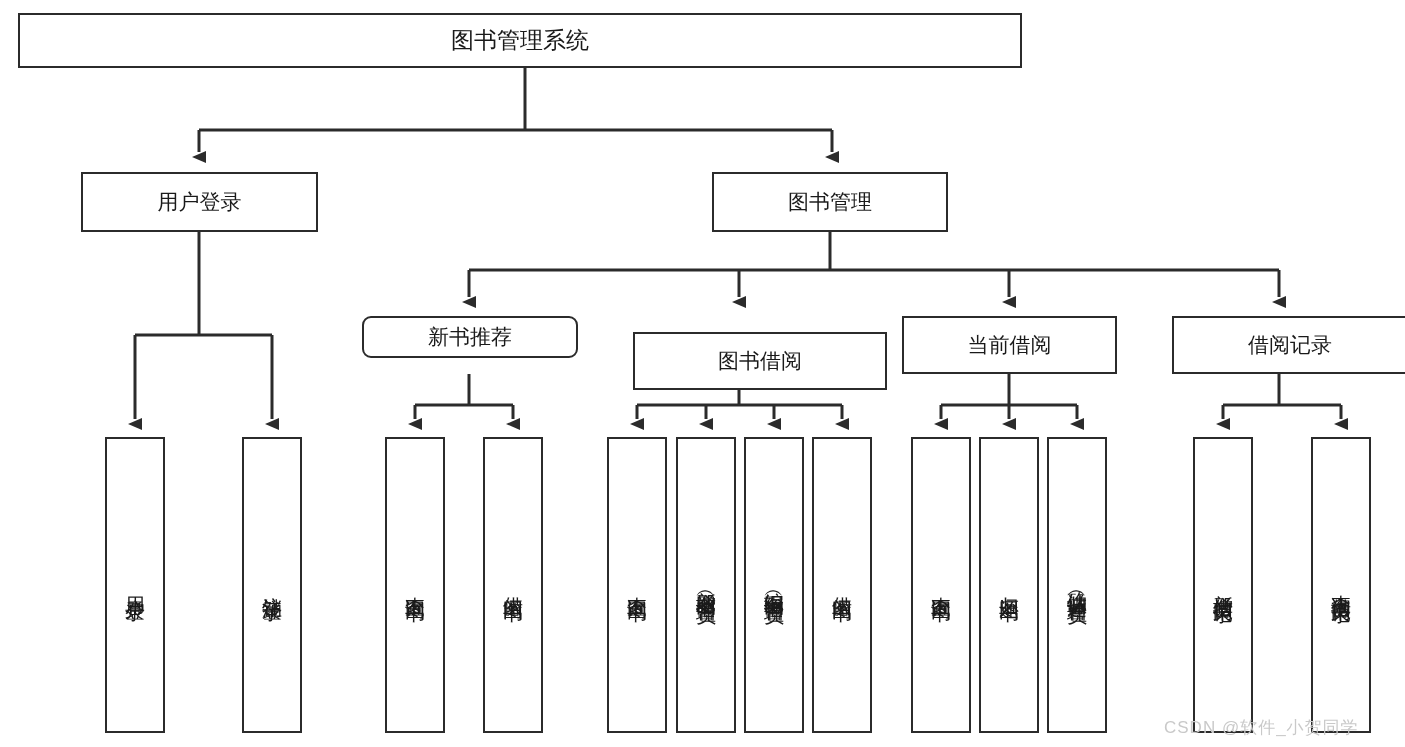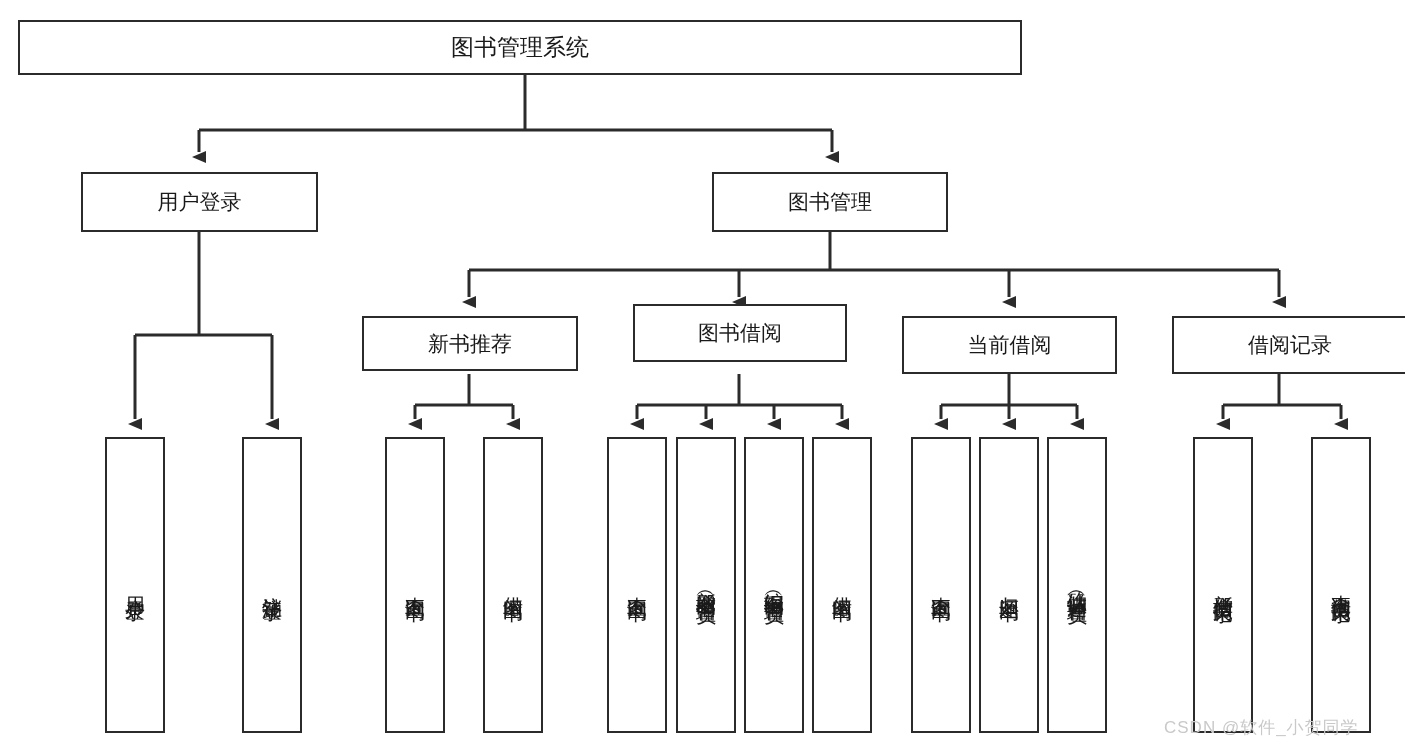--- a/index.html
+++ b/index.html
@@ -97,35 +97,35 @@
       <path d="M1009,405 L1009,419" marker-end="url(#arrow)"></path>
       <path d="M1077,405 L1077,419" marker-end="url(#arrow)"></path>
 
       <path d="M1279,374 L1279,405"></path>
       <path d="M1223,405 L1341,405"></path>
       <path d="M1223,405 L1223,419" marker-end="url(#arrow)"></path>
       <path d="M1341,405 L1341,419" marker-end="url(#arrow)"></path>
     </g>
   </svg>
 
-  <div class="node root" style="left:18px;top:20px;width:1004px;height:55px;">
+  <div class="node root" style="left:18px;top:13px;width:1004px;height:55px;">
     <span class="lbl">图书管理系统</span>
   </div>
 
   <div class="node lvl2" style="left:81px;top:172px;width:237px;height:60px;">
     <span class="lbl">用户登录</span>
   </div>
   <div class="node lvl2" style="left:712px;top:172px;width:236px;height:60px;">
     <span class="lbl">图书管理</span>
   </div>
 
-  <div class="node lvl3" style="left:362px;top:316px;width:216px;height:55px;">
+  <div class="node lvl3" style="left:362px;top:316px;width:216px;height:42px;border-radius:9px;">
     <span class="lbl">新书推荐</span>
   </div>
-  <div class="node lvl3" style="left:633px;top:304px;width:214px;height:58px;">
+  <div class="node lvl3" style="left:633px;top:332px;width:254px;height:58px;">
     <span class="lbl">图书借阅</span>
   </div>
   <div class="node lvl3" style="left:902px;top:316px;width:215px;height:58px;">
     <span class="lbl">当前借阅</span>
   </div>
   <div class="node lvl3" style="left:1172px;top:316px;width:236px;height:58px;">
     <span class="lbl">借阅记录</span>
   </div>
 
   <div class="node leaf" style="left:105px;top:437px;width:60px;height:296px;">

